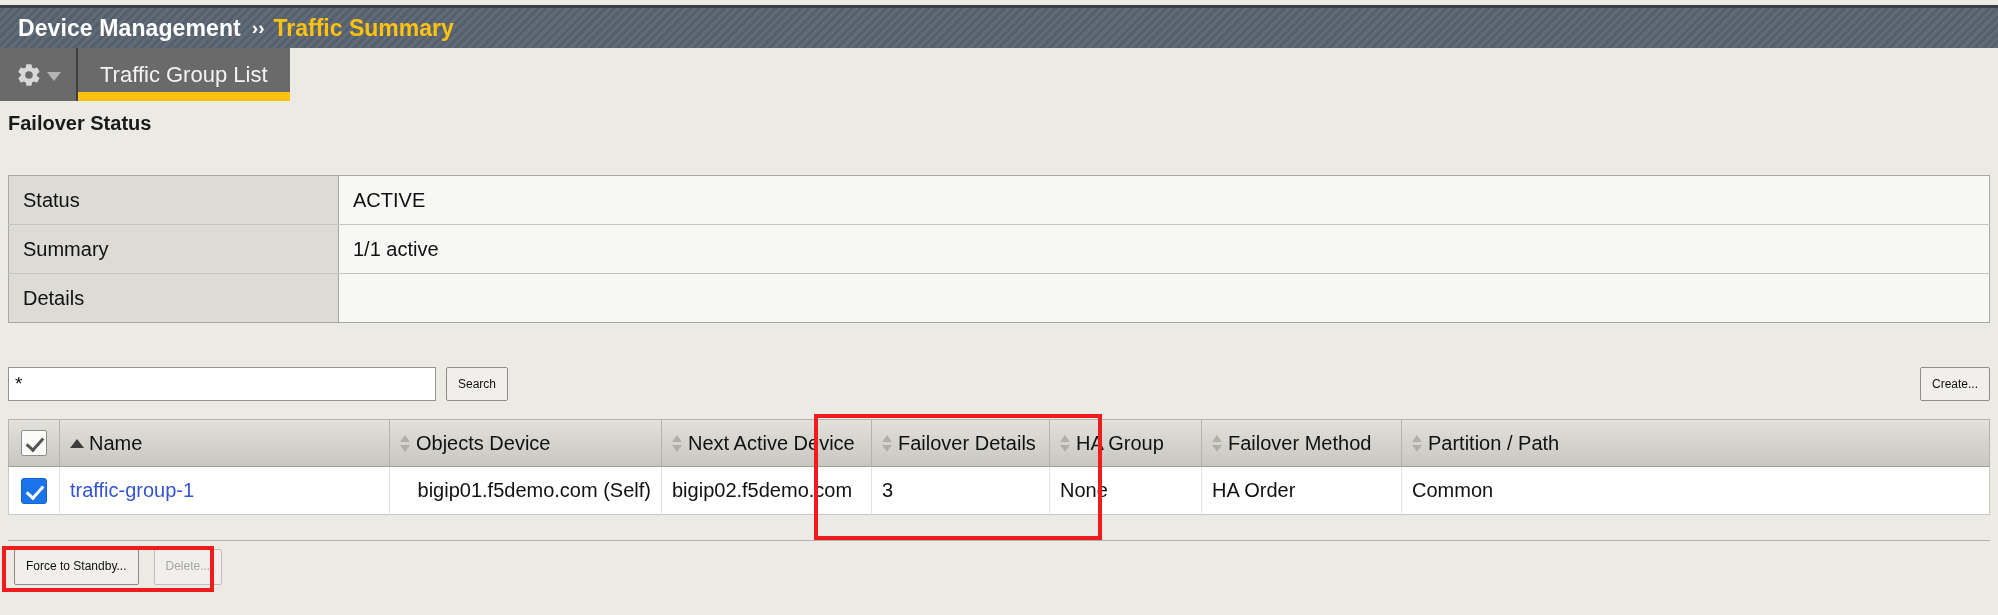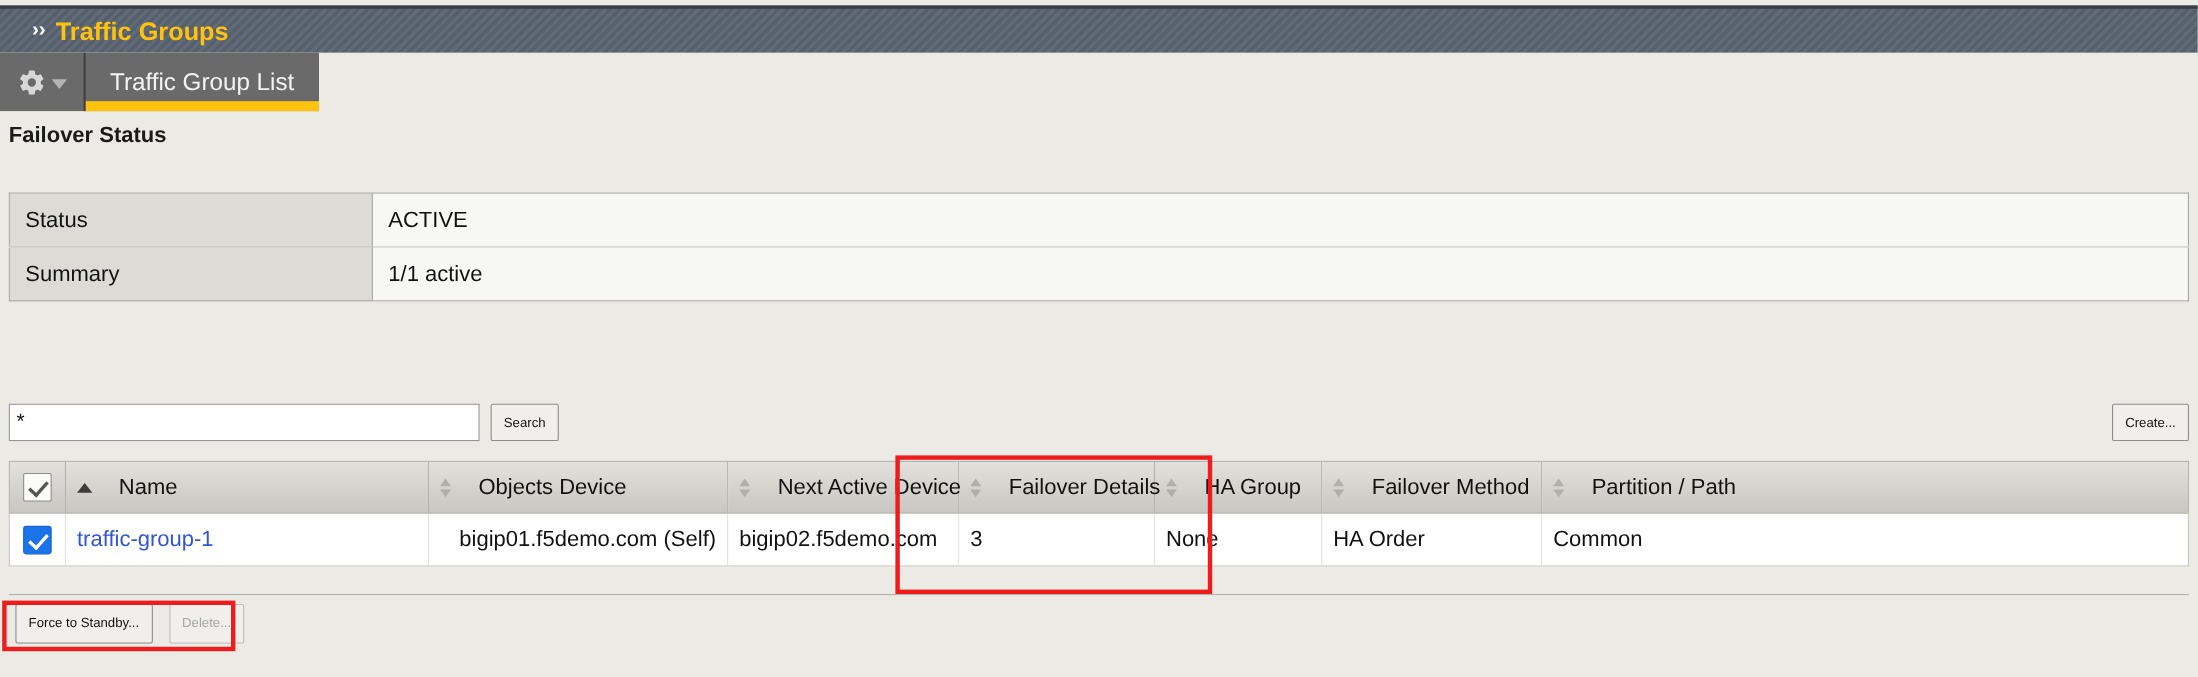--- a/index.html
+++ b/index.html
@@ -201,21 +201,21 @@
     border-right: 1px solid #b4b3ae;
     font-size: 20px;
     font-weight: normal;
     color: #111;
     text-align: left;
     padding: 0 10px;
     white-space: nowrap;
   }
   .grid th:first-child { border-left: 1px solid #b4b3ae; }
   .grid th.cb-col { width: 52px; text-align: center; padding: 0; }
-  .th-inner { display: flex; align-items: center; gap: 24px; }
+  .th-inner { display: flex; align-items: center; gap: 5px; }
 
   .sort-both {
     display: inline-block;
     width: 11px; height: 17px;
     position: relative;
     flex: none;
   }
   .sort-both::before, .sort-both::after {
     content: ""; position: absolute; left: 0;
     width: 0; height: 0;
@@ -317,22 +317,23 @@
   }
   #annot-next-active { left: 814px; top: 414px; width: 288px; height: 126px; }
   #annot-force-standby { left: 2px; top: 546px; width: 212px; height: 46px; }
 </style>
 </head>
 <body>
 
 <div id="app">
 
   <div class="breadcrumb-bar">
+    <span class="bc-text">Device Management</span>
     <span class="bc-sep">››</span>
-    <span class="bc-current">Traffic Groups</span>
+    <span class="bc-current">Traffic Summary</span>
   </div>
 
   <div class="tabstrip">
     <div class="gear-tab">
       <span class="gear-icon">
         <svg width="26" height="26" viewBox="0 0 24 24" aria-hidden="true">
           <path fill="#d8d8d8" d="M19.4 13a7.6 7.6 0 0 0 .06-1 7.6 7.6 0 0 0-.06-1l2.1-1.6a.5.5 0 0 0 .12-.64l-2-3.46a.5.5 0 0 0-.6-.22l-2.48 1a7.3 7.3 0 0 0-1.73-1l-.38-2.64A.5.5 0 0 0 13.94 2h-4a.5.5 0 0 0-.49.42l-.38 2.64a7.3 7.3 0 0 0-1.73 1l-2.48-1a.5.5 0 0 0-.6.22l-2 3.46a.5.5 0 0 0 .12.64L4.48 11a7.6 7.6 0 0 0 0 2l-2.1 1.6a.5.5 0 0 0-.12.64l2 3.46a.5.5 0 0 0 .6.22l2.48-1a7.3 7.3 0 0 0 1.73 1l.38 2.64a.5.5 0 0 0 .49.42h4a.5.5 0 0 0 .49-.42l.38-2.64a7.3 7.3 0 0 0 1.73-1l2.48 1a.5.5 0 0 0 .6-.22l2-3.46a.5.5 0 0 0-.12-.64zM11.94 15.5A3.5 3.5 0 1 1 15.44 12a3.5 3.5 0 0 1-3.5 3.5z"></path>
         </svg>
       </span>
       <span class="caret-down"></span>
@@ -346,20 +347,24 @@
 
   <table class="status-table">
     <tbody>
       <tr>
         <td class="label-cell">Status</td>
         <td class="value-cell">ACTIVE</td>
       </tr>
       <tr>
         <td class="label-cell">Summary</td>
         <td class="value-cell">1/1 active</td>
+      </tr>
+      <tr>
+        <td class="label-cell">Details</td>
+        <td class="value-cell"></td>
       </tr>
     </tbody>
   </table>
 
   <div class="search-row">
     <input class="search-input" type="text" value="*" style="">
     <button class="btn search-btn">Search</button>
     <button class="btn create-btn">Create...</button>
   </div>
 

